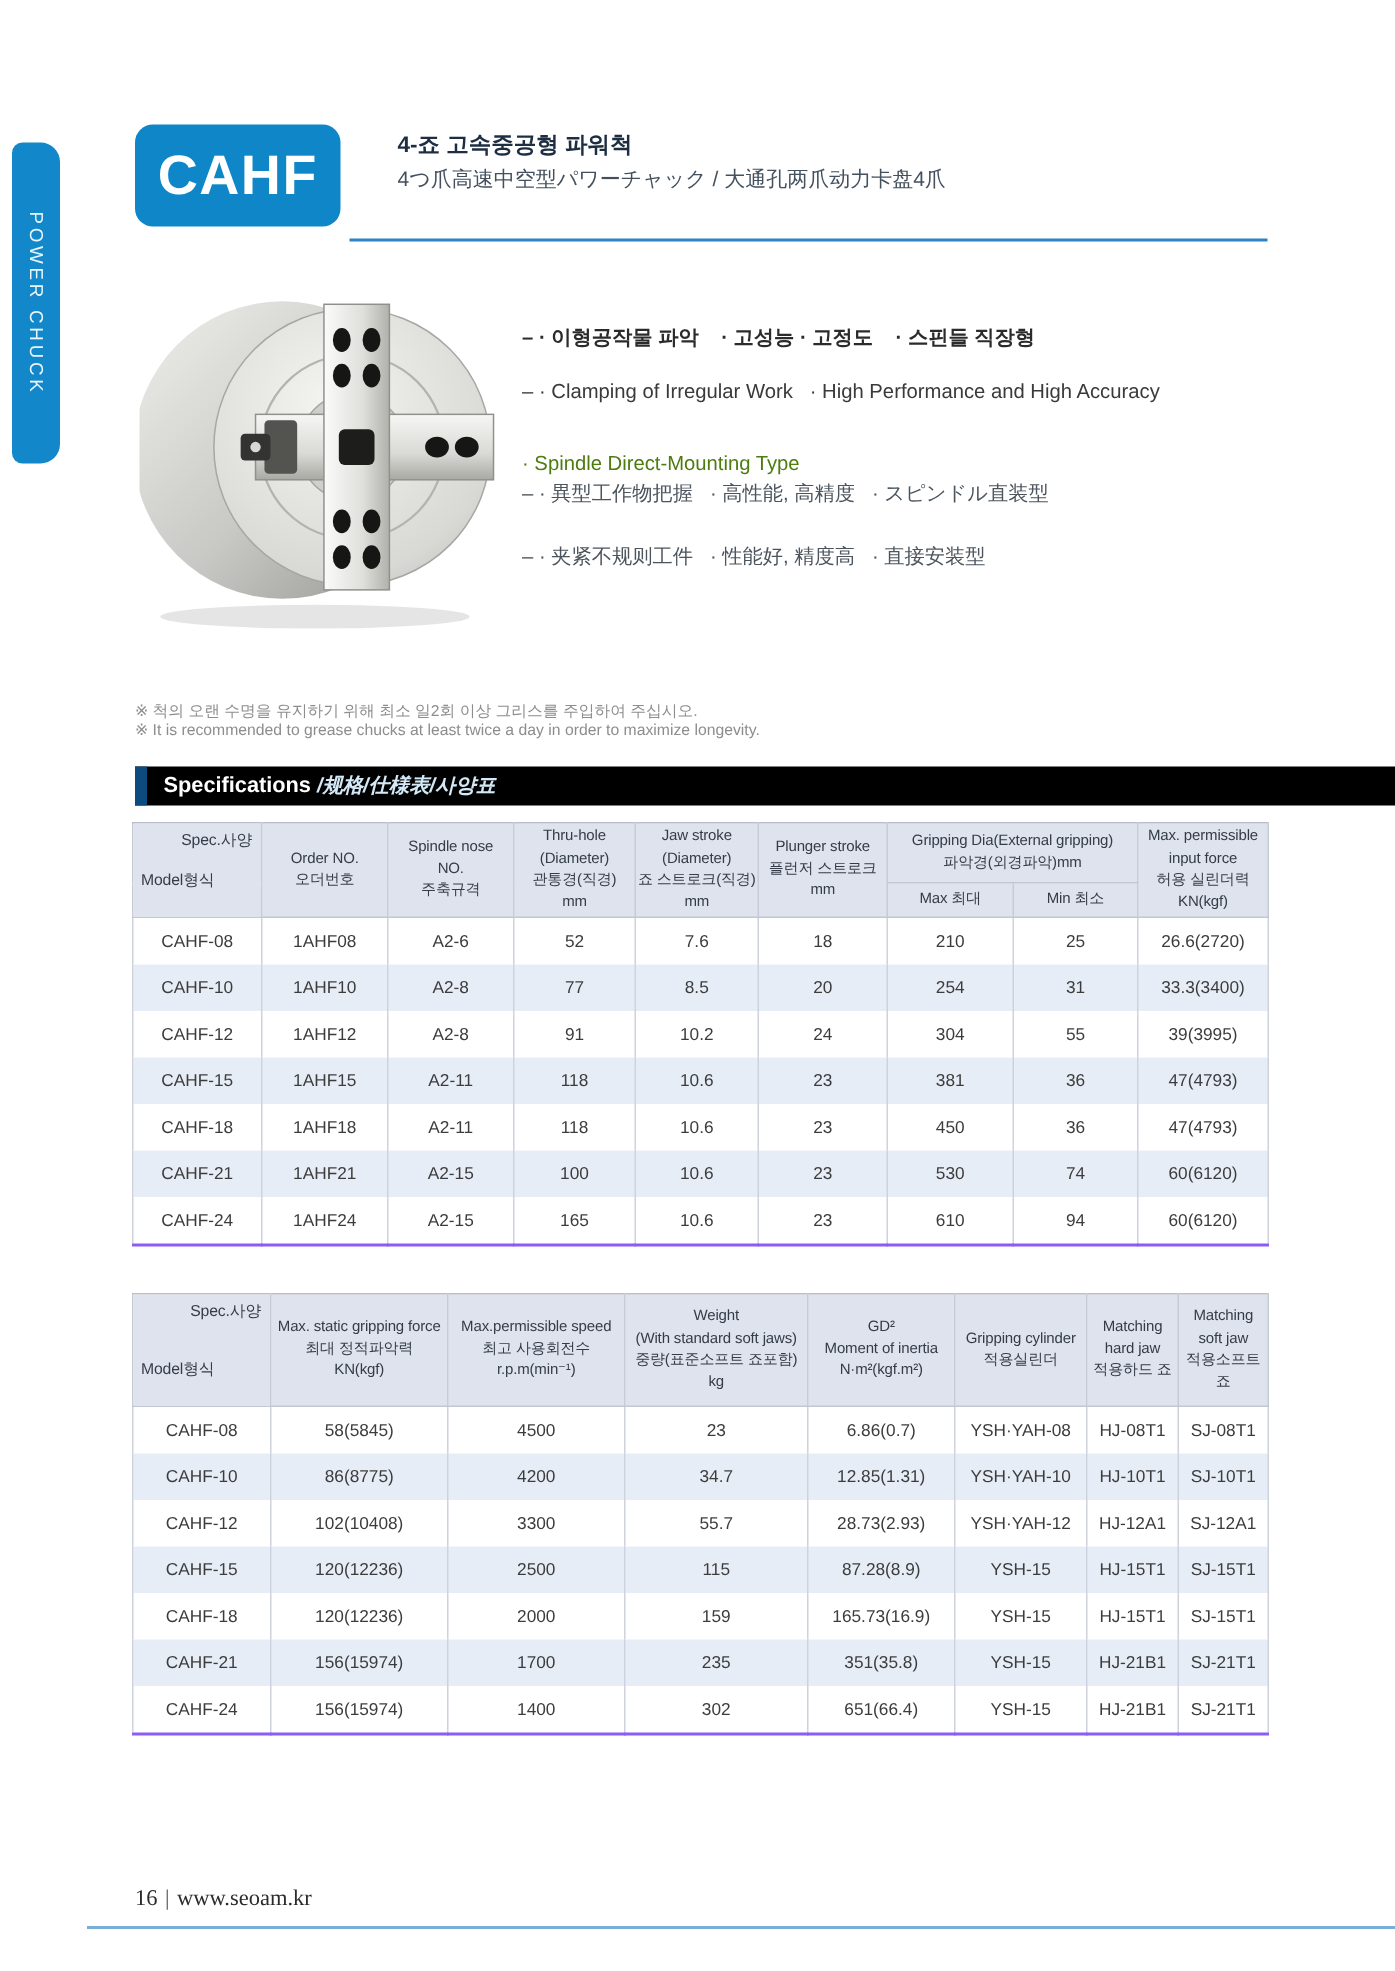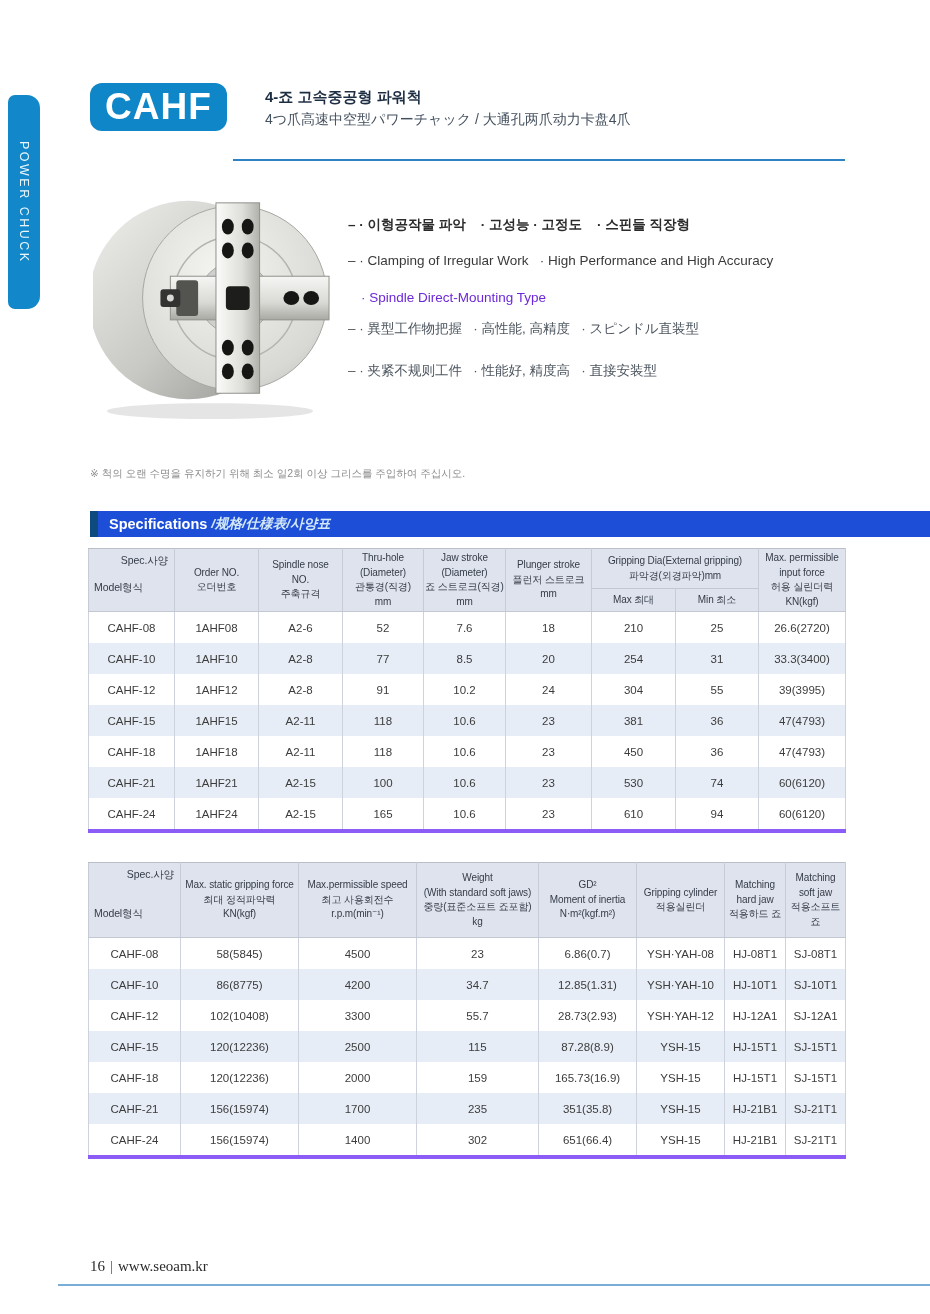--- a/index.html
+++ b/index.html
@@ -11,48 +11,48 @@
   .side-tab{
     position:absolute;left:8px;top:95px;width:32px;height:214px;
     background:#1287c9;border-radius:7px 13px 13px 7px;
     display:flex;align-items:center;justify-content:center;
   }
   .side-tab span{
     writing-mode:vertical-rl;color:#eaf5fc;font-size:12.5px;letter-spacing:2.5px;white-space:nowrap;
   }
   
   .model-badge{
-    position:absolute;left:90px;top:83px;width:137px;height:48px;background:#0e86c7;
+    position:absolute;left:90px;top:83px;width:137px;height:68px;background:#0e86c7;
     border-radius:12px;display:flex;align-items:center;justify-content:center;
   }
   .model-badge span{color:#ffffff;font-size:37px;font-weight:bold;letter-spacing:1px;}
   .titles{position:absolute;left:241px;top:85px;line-height:23px;margin-left:24px;}
   .title-ko{font-size:15px;font-weight:bold;color:#1d2d42;}
   .title-en{font-size:15px;color:#4f4f4f;}
   .title-cjk{font-size:14px;color:#44505e;}
   .header-rule{position:absolute;left:233px;top:159px;width:612px;height:2px;background:#2e83c4;}
   
   .product-image{position:absolute;left:93px;top:186px;width:238px;height:236px;}
   .feature{position:absolute;left:348px;white-space:pre;font-size:13.5px;color:#3e3e3e;}
   .f-ko{top:216px;font-weight:bold;color:#2b2b2b;}
   .f-en1{top:253px;color:#3a3a3a;}
-  .f-en2{top:290px;margin-left:13px;color:#6d28d9;}
+  .f-en2{top:301px;color:#4d7c0f;}
   .f-ja{top:320px;color:#4c555e;}
   .f-zh{top:362px;color:#4c555e;}
   
   .note{position:absolute;left:90px;font-size:10.5px;color:#8d8d8d;white-space:pre;}
   .note-ko{top:467px;}
   .note-en{top:481px;}
   
-  .spec-bar{position:absolute;left:90px;top:511px;width:840px;height:26px;background:#1d4ed8;display:flex;align-items:center;}
+  .spec-bar{position:absolute;left:90px;top:511px;width:840px;height:26px;background:#000000;display:flex;align-items:center;}
   .spec-accent{width:8px;height:26px;background:#0d4a7e;margin-right:11px;}
   .spec-title{color:#ffffff;font-size:14.5px;font-weight:bold;}
   .spec-sub{color:#d4e9f7;font-size:13.5px;font-weight:bold;margin-left:4px;font-style:italic;}
   
-  table.spec{position:absolute;left:88px;border-collapse:collapse;table-layout:fixed;width:757px;border-bottom:4px solid #8b5cf6;}
+  table.spec{position:absolute;left:88px;border-collapse:collapse;table-layout:fixed;width:757px;border-bottom:2px solid #8b5cf6;}
   #table1{top:548px;}
   #table2{top:862px;}
   table.spec th{
     background:#dfe3ee;font-weight:normal;font-size:10px;color:#343c48;
     white-space:pre-line;line-height:1.45;text-align:center;vertical-align:middle;
     border:1px solid #c6cbd6;border-bottom:1px solid #c2c7d2;padding:2px 1px;letter-spacing:-0.1px;
   }
   table.spec thead tr:first-child th{border-top:1px solid #b9bec9;}
   table.spec td{
     font-size:11.5px;color:#3c3c3c;text-align:center;height:31px;
@@ -140,20 +140,21 @@
     </svg>
   </div>
 
   <div class="feature f-ko">– · 이형공작물 파악    · 고성능 · 고정도    · 스핀들 직장형</div>
   <div class="feature f-en1">– · Clamping of Irregular Work   · High Performance and High Accuracy</div>
   <div class="feature f-en2">· Spindle Direct-Mounting Type</div>
   <div class="feature f-zh">– · 夹紧不规则工件   · 性能好, 精度高   · 直接安装型</div>
   <div class="feature f-ja">– · 異型工作物把握   · 高性能, 高精度   · スピンドル直装型</div>
 
   <div class="note note-ko">※ 척의 오랜 수명을 유지하기 위해 최소 일2회 이상 그리스를 주입하여 주십시오.</div>
+  <div class="note note-en">※ It is recommended to grease chucks at least twice a day in order to maximize longevity.</div>
 
   <div class="spec-bar">
     <div class="spec-accent"></div>
     <span class="spec-title">Specifications</span>
     <span class="spec-sub">/规格/仕様表/사양표</span>
   </div>
 
   <table class="spec" id="table1">
     <colgroup>
       <col style="width:86px">

